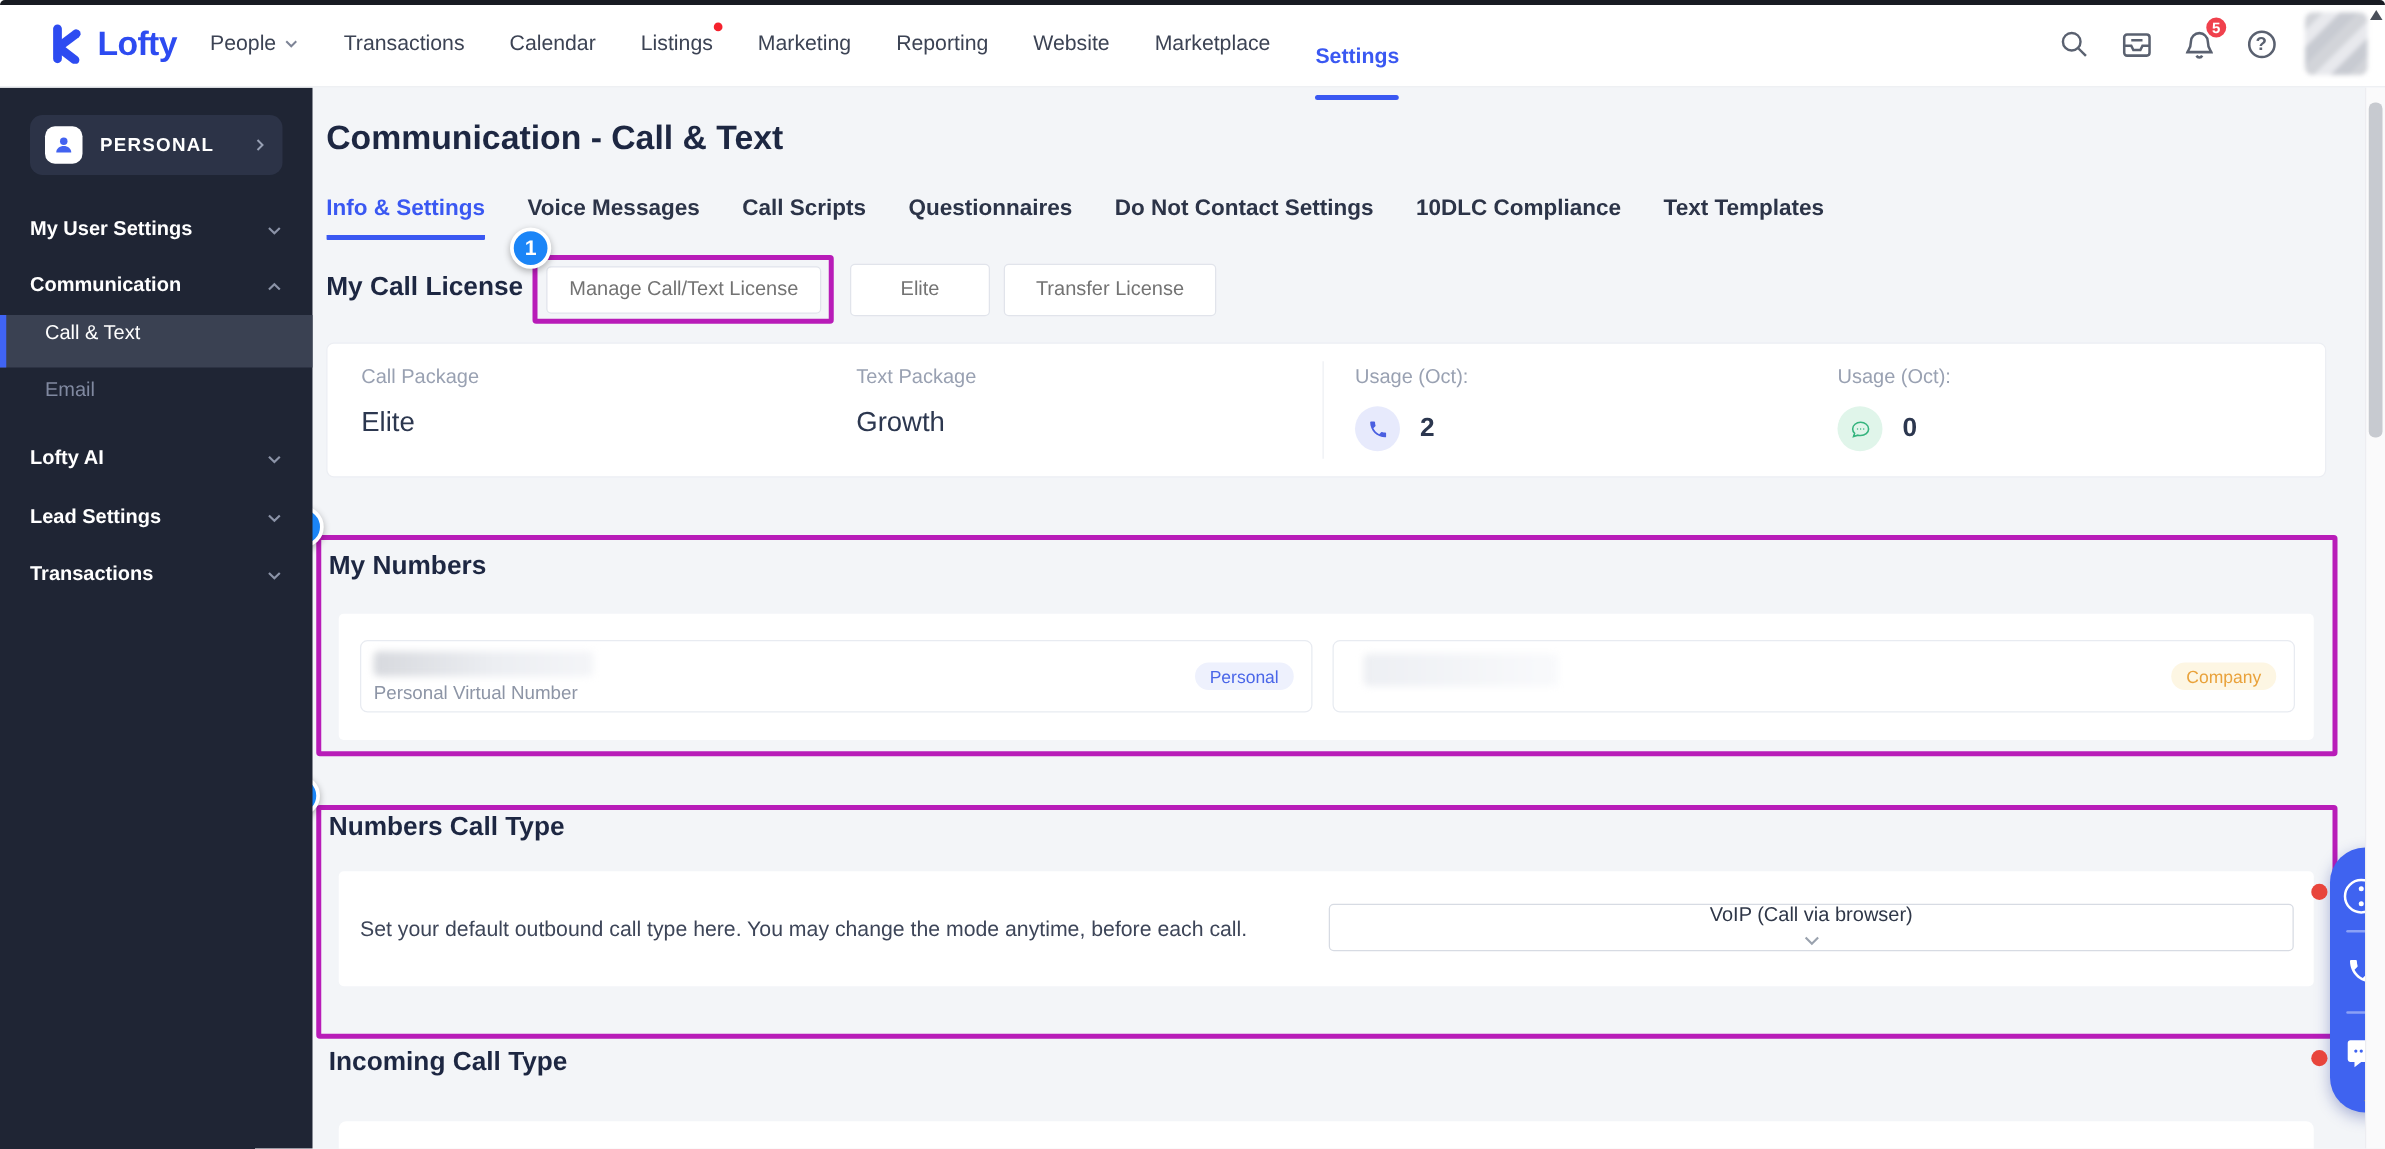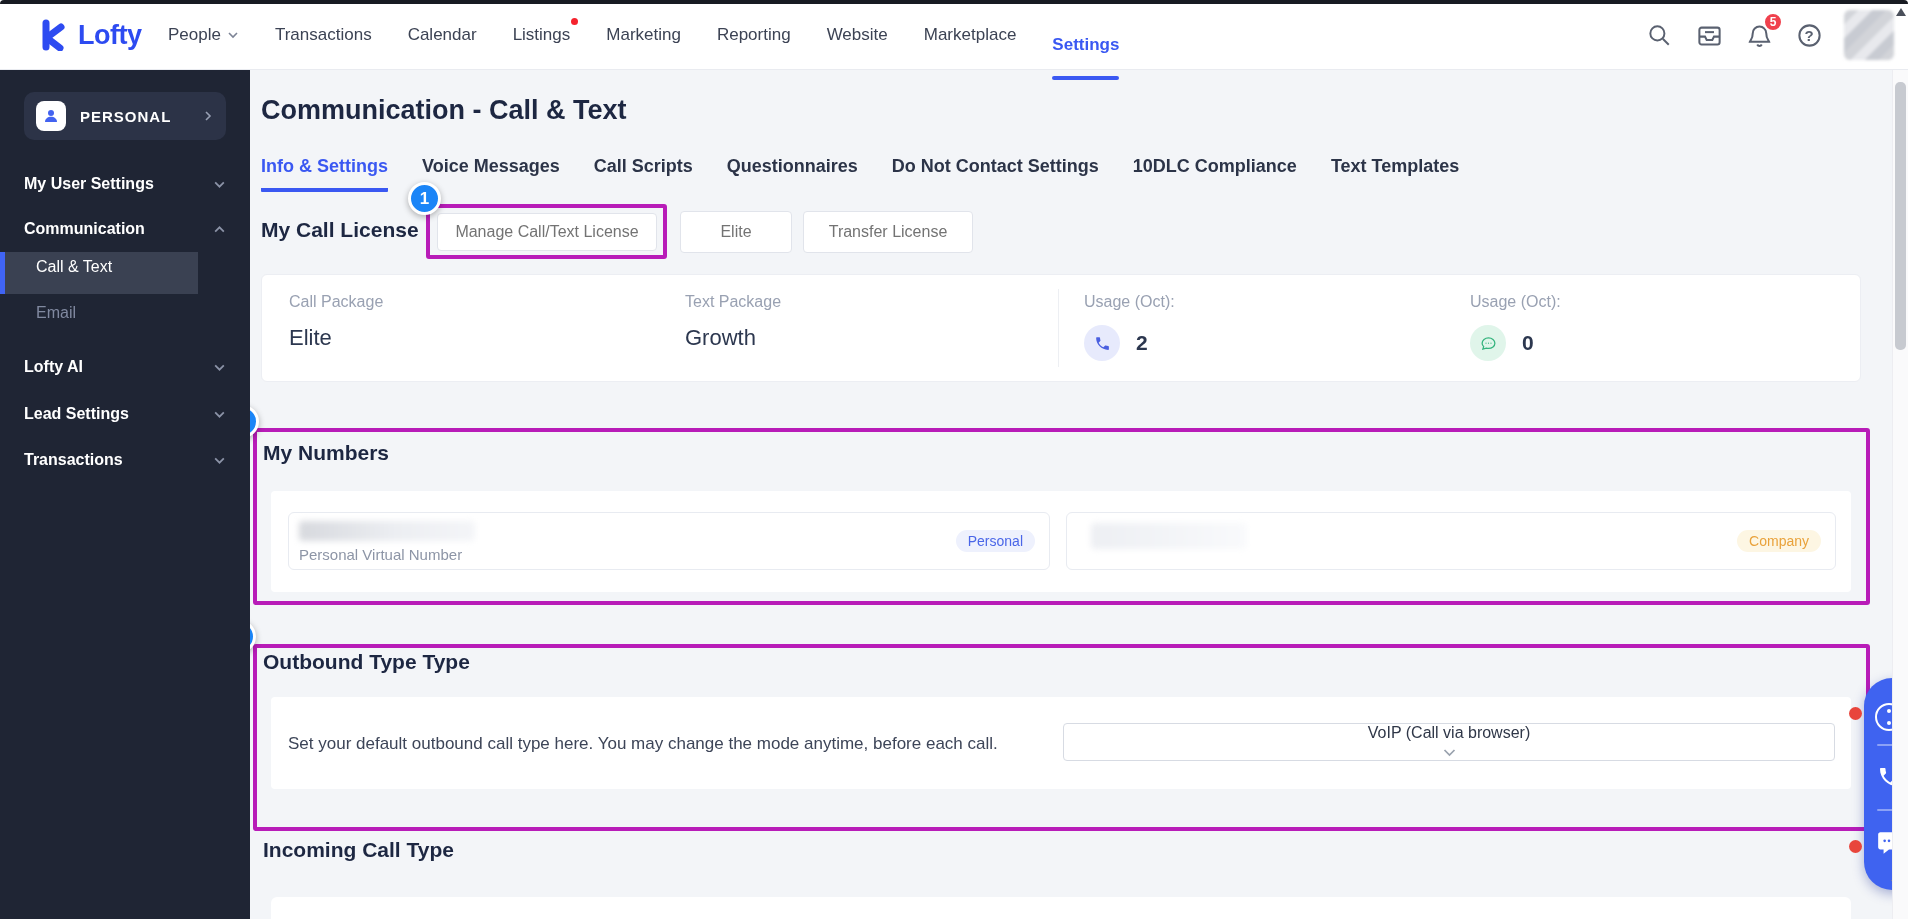--- a/index.html
+++ b/index.html
@@ -25,21 +25,21 @@
   .badge-count { position:absolute; top:-8px; right:-9px; min-width:20px; height:20px; padding:0 4px; background:#f0414d; border:2px solid #fff; border-radius:10px; color:#fff; font-size:12px; font-weight:bold; display:flex; align-items:center; justify-content:center; }
   .avatar { width:50px; height:50px; border-radius:6px; background:repeating-linear-gradient(135deg,#d2d4d9 0 10px,#e8e9ed 10px 20px,#c8cbd2 20px 30px); filter:blur(1.5px); cursor:pointer; }
 
   
   .sidebar { position:absolute; top:70px; left:0; width:250px; height:849px; background:#1f2534; z-index:30; }
   .ws-card { position:absolute; left:24px; top:22px; width:202px; height:48px; background:#2c3347; border-radius:10px; display:flex; align-items:center; padding:0 12px; cursor:pointer; }
   .ws-icon { width:30px; height:30px; background:#fff; border-radius:8px; display:flex; align-items:center; justify-content:center; }
   .ws-label { margin-left:14px; color:#fff; font-size:15px; font-weight:bold; letter-spacing:1px; flex:1; }
   .side-item { position:absolute; left:0; width:250px; height:40px; display:flex; align-items:center; padding:0 24px; color:#fff; font-size:16px; font-weight:bold; cursor:pointer; }
   .side-item .spacer { flex:1; }
-  .side-sub { position:absolute; left:0; width:198px; height:42px; display:flex; align-items:center; padding:0 0 12px 36px; font-size:16px; cursor:pointer; }
+  .side-sub { position:absolute; left:0; width:250px; height:42px; display:flex; align-items:center; padding:0 0 12px 36px; font-size:16px; cursor:pointer; }
   .side-sub.active { background:#3a4152; border-left:5px solid #4064f4; padding-left:31px; color:#fff; }
   .side-sub.muted { color:#8089a0; }
 
   
   .main { position:absolute; top:70px; left:240px; width:1642px; height:849px; background:#f3f5f8; }
   .page-title { position:absolute; left:21px; top:25px; font-size:27px; font-weight:bold; color:#1d2742; }
   .tabs { position:absolute; left:21px; top:86px; display:flex; gap:34px; }
   .tab { font-size:18px; font-weight:bold; color:#2c3448; padding-bottom:11px; cursor:pointer; white-space:nowrap; }
   .tab.active { color:#3a58f2; border-bottom:4px solid #3a58f2; border-radius:0 0 1px 1px; }
 
@@ -295,21 +295,21 @@
       <div class="num-card" style="left:17px; top:21px; width:762px;">
         <div class="blur-block blur-dark" style="left:10px; top:8px; width:176px; height:20px;"></div>
         <span class="num-desc" style="left:10px; top:33px;">Personal Virtual Number</span>
         <span class="pill pill-personal" style="right:14px; top:17px;">Personal</span>
       </div>
     </div>
 
     <div class="hl-box" style="left:13px; top:574px; width:1617px; height:187px;"></div>
     <div class="num-badge" style="left:-17px; top:550px;">3</div>
 
-    <div class="sec-heading" style="position:absolute; left:23px; top:580px;">Outbound Type Type</div>
+    <div class="sec-heading" style="position:absolute; left:23px; top:580px;">Numbers Call Type</div>
 
     <div class="panel" style="left:31px; top:627px; width:1580px; height:92px;">
       <span class="body-text" style="left:17px; top:37px;">Set your default outbound call type here. You may change the mode anytime, before each call.</span>
       <div class="select" style="left:792px; top:26px; width:772px;">
         <span>VoIP (Call via browser)</span>
         <svg width="15" height="15" viewBox="0 0 12 12">
             <path d="M2 4 L6 8 L10 4" stroke="#9aa2ae" stroke-width="1.4" fill="none"></path>
           </svg>
       </div>
     </div>

